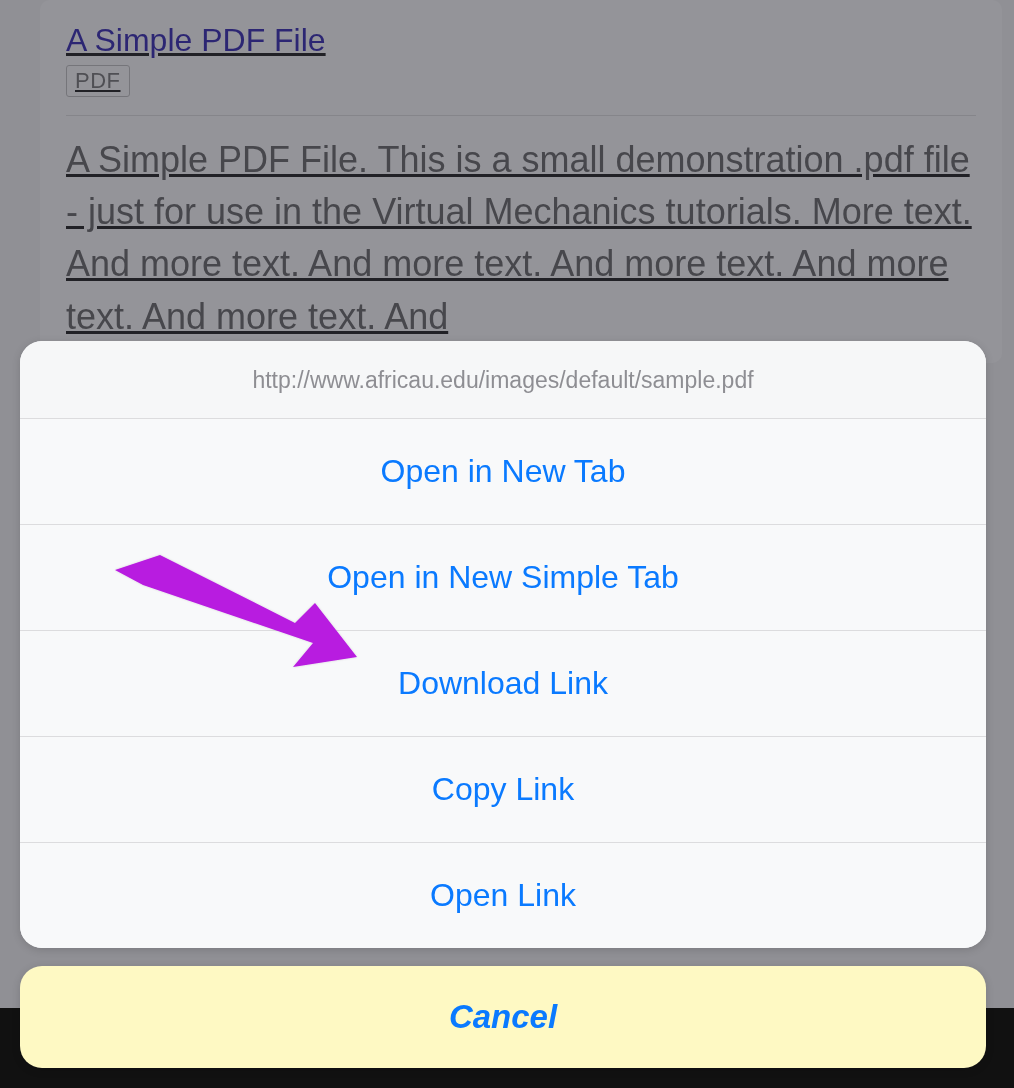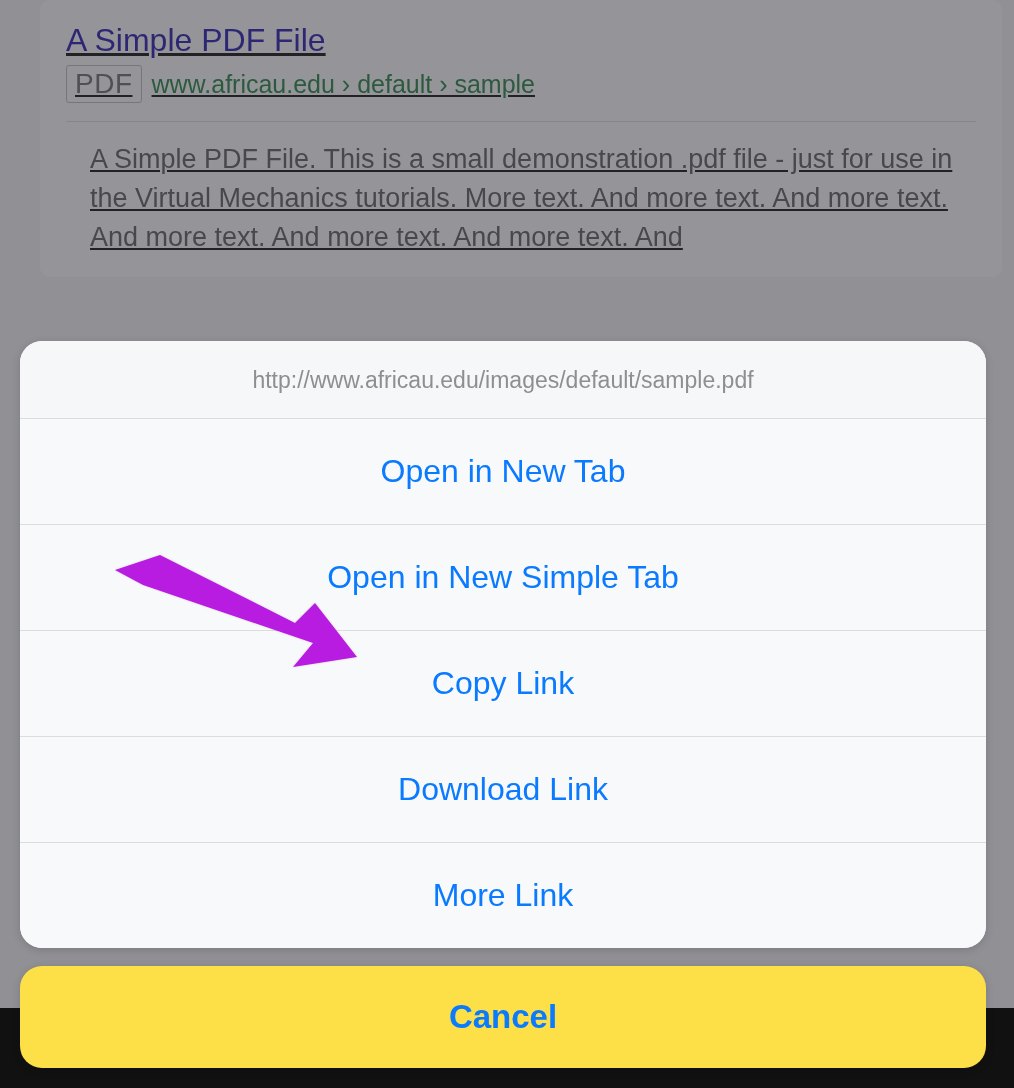--- a/index.html
+++ b/index.html
@@ -38,40 +38,39 @@
   }
   .result-url-line {
     display: flex;
     align-items: center;
     gap: 10px;
     margin-bottom: 18px;
   }
   .pdf-badge {
     color: #666;
     border: 1px solid #bbb;
-    font-size: 28px;
+    font-size: 22px;
     font-weight: 400;
     padding: 2px 8px;
     border-radius: 3px;
     letter-spacing: 0.5px;
   }
   .result-url {
     color: #1a7f37;
     font-size: 25px;
   }
   .result-hr {
     border: none;
     border-top: 1px solid #ddd;
     margin-bottom: 18px;
   }
   .result-snippet {
     color: #555;
-    font-size: 27px;
+    font-size: 36px;
     line-height: 1.45;
-    margin-left: 24px;
   }
   .dim-overlay {
     position: absolute;
     inset: 0;
     background: rgba(60, 60, 70, 0.55);
   }
   .bottom-black {
     position: absolute;
     left: 0; right: 0; bottom: 0;
     height: 80px;
@@ -106,24 +105,25 @@
     padding: 34px 22px;
     border-bottom: 1px solid #dcdcde;
     background: rgba(248,249,250,0.95);
     position: relative;
     cursor: pointer;
   }
   .sheet-option:last-child {
     border-bottom: none;
   }
   .cancel-panel {
-    background: #fde047;
+    background: #fef9c3;
     border-radius: 22px;
     overflow: hidden;
     box-shadow: 0 2px 8px rgba(0,0,0,0.15);
+    font-style: italic;
   }
   .cancel-btn {
     text-align: center;
     color: #0a7aff;
     font-size: 33px;
     font-weight: 600;
     padding: 32px 10px;
     cursor: pointer;
   }
   .arrow {
@@ -136,38 +136,37 @@
   }
 </style>
 </head>
 <body>
 
 <div class="page-bg">
   <div class="search-result">
     <div class="result-title">A Simple PDF File</div>
     <div class="result-url-line">
       <span class="pdf-badge">PDF</span>
-      <span class="result-url">www.africau.edu › default › sample</span>
     </div>
     <hr class="result-hr">
     <div class="result-snippet">A Simple PDF File. This is a small demonstration .pdf file - just for use in the Virtual Mechanics tutorials. More text. And more text. And more text. And more text. And more text. And more text. And</div>
   </div>
 </div>
 
 <div class="dim-overlay"></div>
 <div class="bottom-black"></div>
 
 <div class="action-sheet">
   <div class="sheet-panel">
     <div class="sheet-header">http://www.africau.edu/images/default/sample.pdf</div>
     <div class="sheet-option">Open in New Tab</div>
     <div class="sheet-option">Open in New Simple Tab</div>
+    <div class="sheet-option">Download Link</div>
     <div class="sheet-option">Copy Link</div>
-    <div class="sheet-option">Download Link</div>
-    <div class="sheet-option">More Link</div>
+    <div class="sheet-option">Open Link</div>
   </div>
   <div class="cancel-panel">
     <div class="cancel-btn">Cancel</div>
   </div>
 </div>
 
 <svg class="arrow" viewBox="0 0 270 140">
   <defs>
     <filter id="arrowShadow" x="-20%" y="-20%" width="140%" height="140%">
       <feDropShadow dx="0" dy="0" stdDeviation="1" flood-color="#000" flood-opacity="0.15"></feDropShadow>

